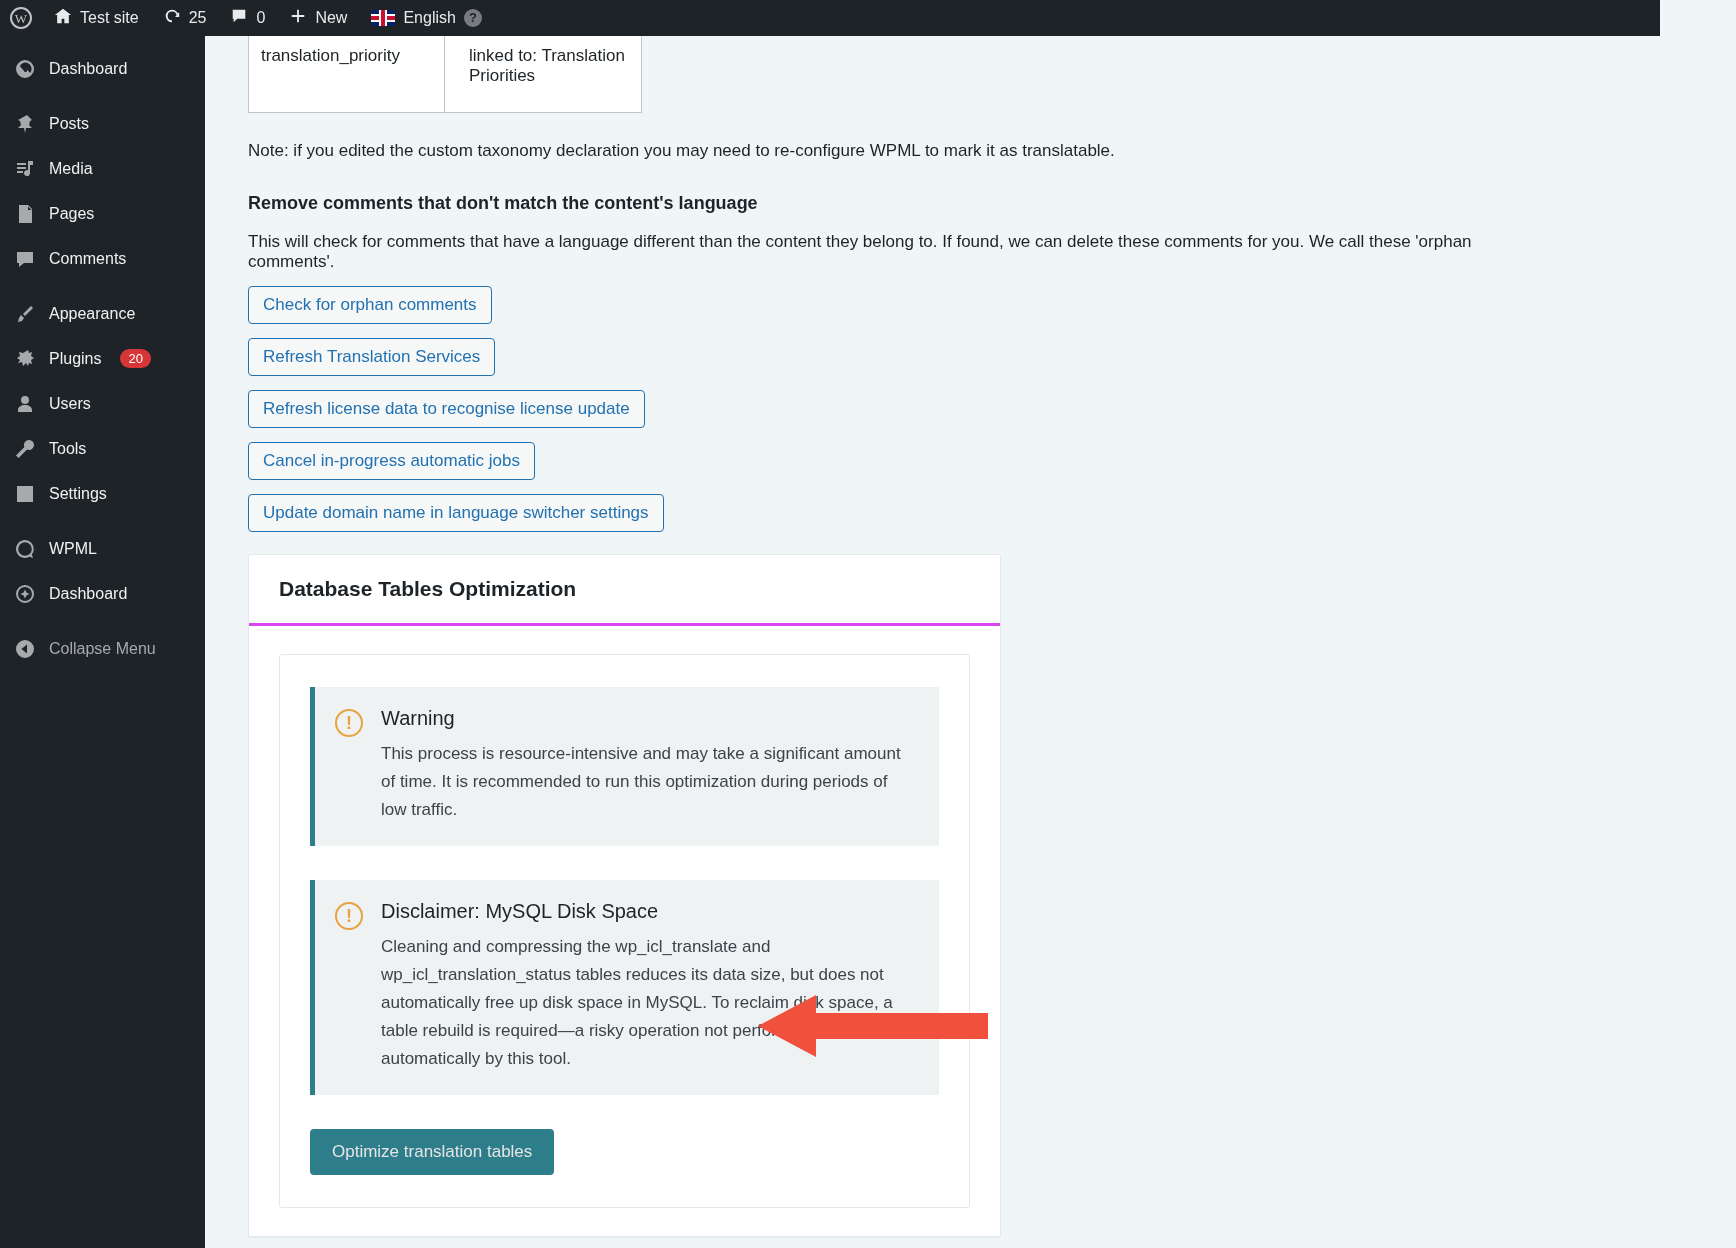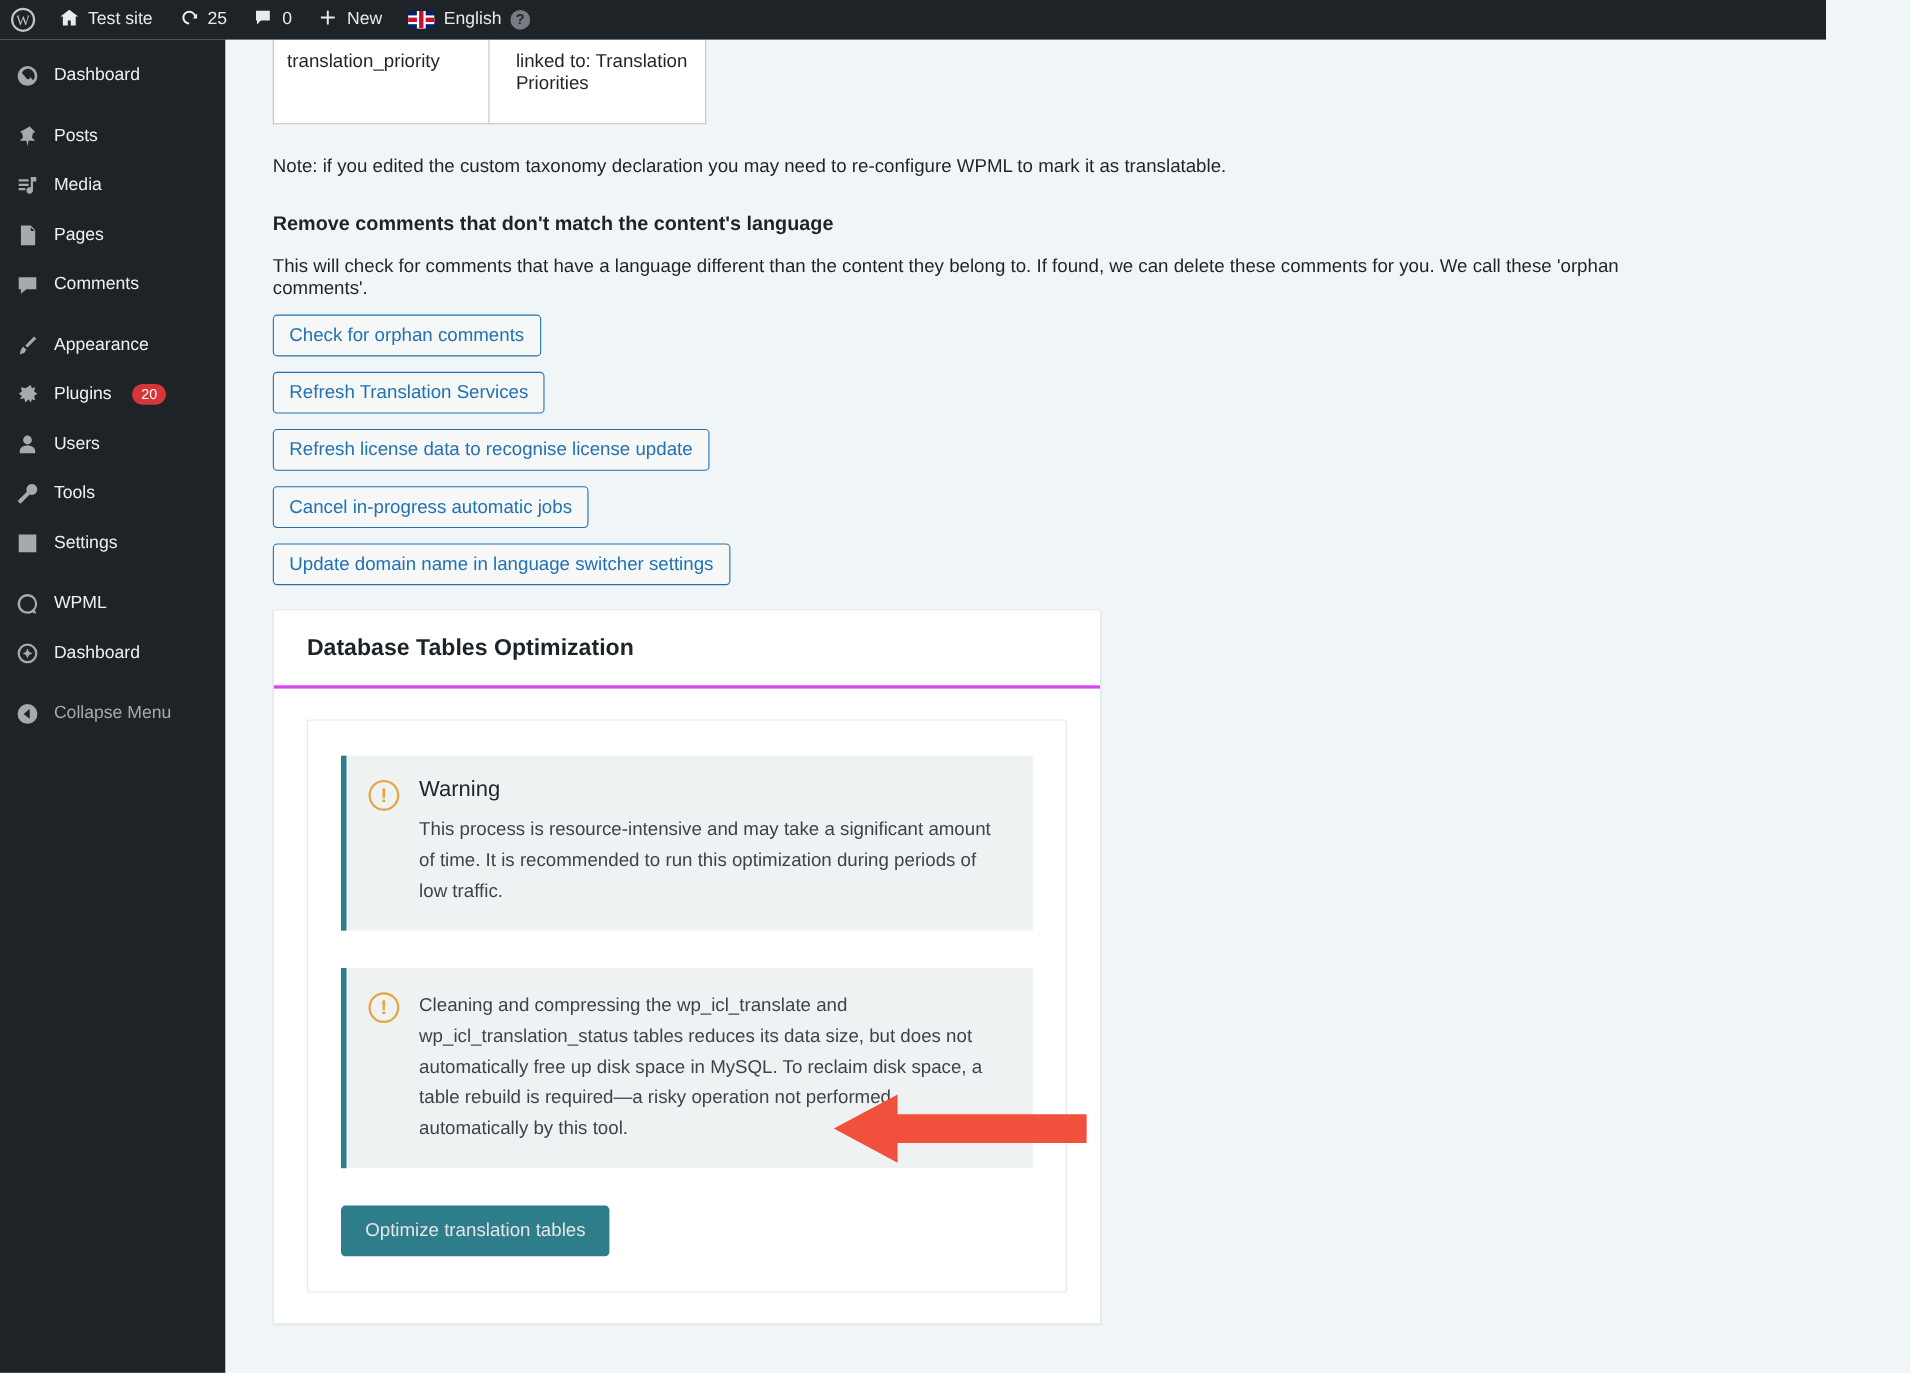--- a/index.html
+++ b/index.html
@@ -412,20 +412,21 @@
             <div class="warn-icon">!</div>
             <div>
               <p class="notice-title">Warning</p>
               <p class="notice-text">This process is resource-intensive and may take a significant amount of time. It is recommended to run this optimization during periods of low traffic.</p>
             </div>
           </div>
 
           <div class="notice">
             <div class="warn-icon">!</div>
             <div>
+              <p class="notice-title">Disclaimer: MySQL Disk Space</p>
               <p class="notice-text">Cleaning and compressing the wp_icl_translate and wp_icl_translation_status tables reduces its data size, but does not automatically free up disk space in MySQL. To reclaim disk space, a table rebuild is required—a risky operation not performed automatically by this tool.</p>
             </div>
           </div>
 
           <span class="btn-primary">Optimize translation tables</span>
         </div>
       </div>
     </div>
 
   </div>

